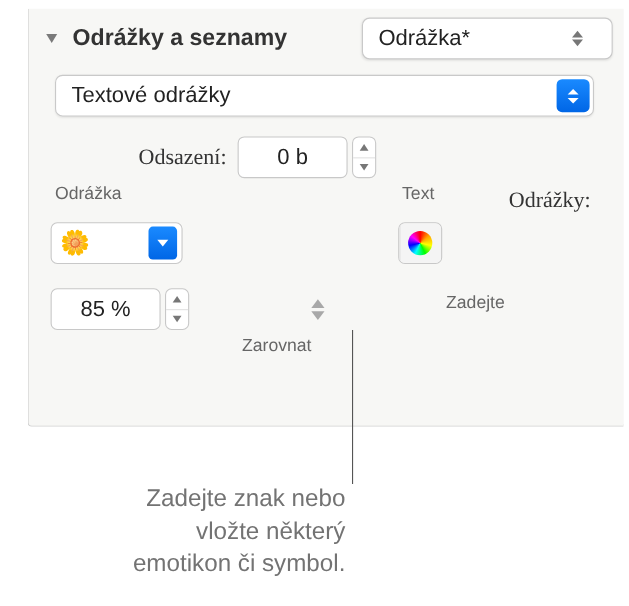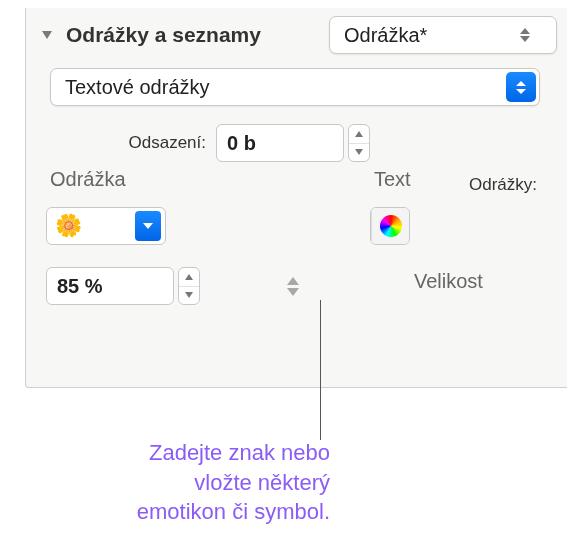--- a/index.html
+++ b/index.html
@@ -98,40 +98,40 @@
   .bluecap .dn { border-top: 5px solid #fff; }
 
   .grid {
     display: grid;
     grid-template-columns: 170px 1fr 40px 1fr;
     row-gap: 4px;
     align-items: center;
     margin: 0 10px;
   }
   .label {
-    font-size: 17px;
+    font-size: 20px;
     color: #333;
     text-align: right;
     padding-right: 10px;
+    font-family: Liberation Serif, serif;
   }
   .stepper {
     display: flex;
     align-items: stretch;
     height: 38px;
   }
   .stepper input {
-    width: 128px;
+    width: 100px;
     border: 1px solid #c8c8c8;
     border-radius: 6px;
     background: #fff;
     font-size: 20px;
-    text-align: left;
+    text-align: center;
     padding: 0 10px;
     color: #222;
-    font-weight: bold;
   }
   .stepbtns {
     margin-left: 4px;
     width: 22px;
     border: 1px solid #c8c8c8;
     border-radius: 6px;
     background: #fff;
     display: flex;
     flex-direction: column;
   }
@@ -143,21 +143,21 @@
   }
   .stepbtns div:first-child { border-bottom: 1px solid #e2e2e2; }
   .stepbtns span {
     width: 0; height: 0;
     border-left: 4px solid transparent;
     border-right: 4px solid transparent;
   }
   .stepbtns .up span { border-bottom: 6px solid #777; }
   .stepbtns .dn span { border-top: 6px solid #777; }
   .sublabel {
-    font-size: 20px;
+    font-size: 16px;
     color: #666;
     padding-left: 4px;
     margin-top: 2px;
     margin-bottom: 12px;
   }
   .spacer { }
   .bullet-popup {
     width: 120px;
     height: 38px;
     background: #fff;
@@ -229,25 +229,25 @@
   .callout-line {
     position: absolute;
     left: 320px;
     top: 300px;
     width: 1px;
     height: 140px;
     background: #555;
   }
   .callout-text {
     position: absolute;
-    left: 100px;
+    left: 84px;
     top: 438px;
     width: 230px;
     font-size: 22px;
-    color: #8b5cf6;
+    color: #737373;
     text-align: right;
     line-height: 1.35;
   }
 </style>
 </head>
 <body>
 
 <div class="panel">
 
   <div class="row1">
@@ -322,20 +322,21 @@
             <span></span>
           </div>
       </div>
     </div>
     <div class="align-arrows">
       <span class="up"></span>
         <span class="dn"></span>
     </div>
 
     <div></div>
-    <div class="sublabel">Velikost</div>
-    <div></div>
+    <div class="sublabel">Zadejte</div>
+    <div></div>
+    <div class="sublabel">Zarovnat</div>
 
   </div>
 </div>
 
 <div class="callout-line"></div>
 <div class="callout-text">Zadejte znak nebo vložte některý emotikon či symbol.</div>
 
 </body></html>

